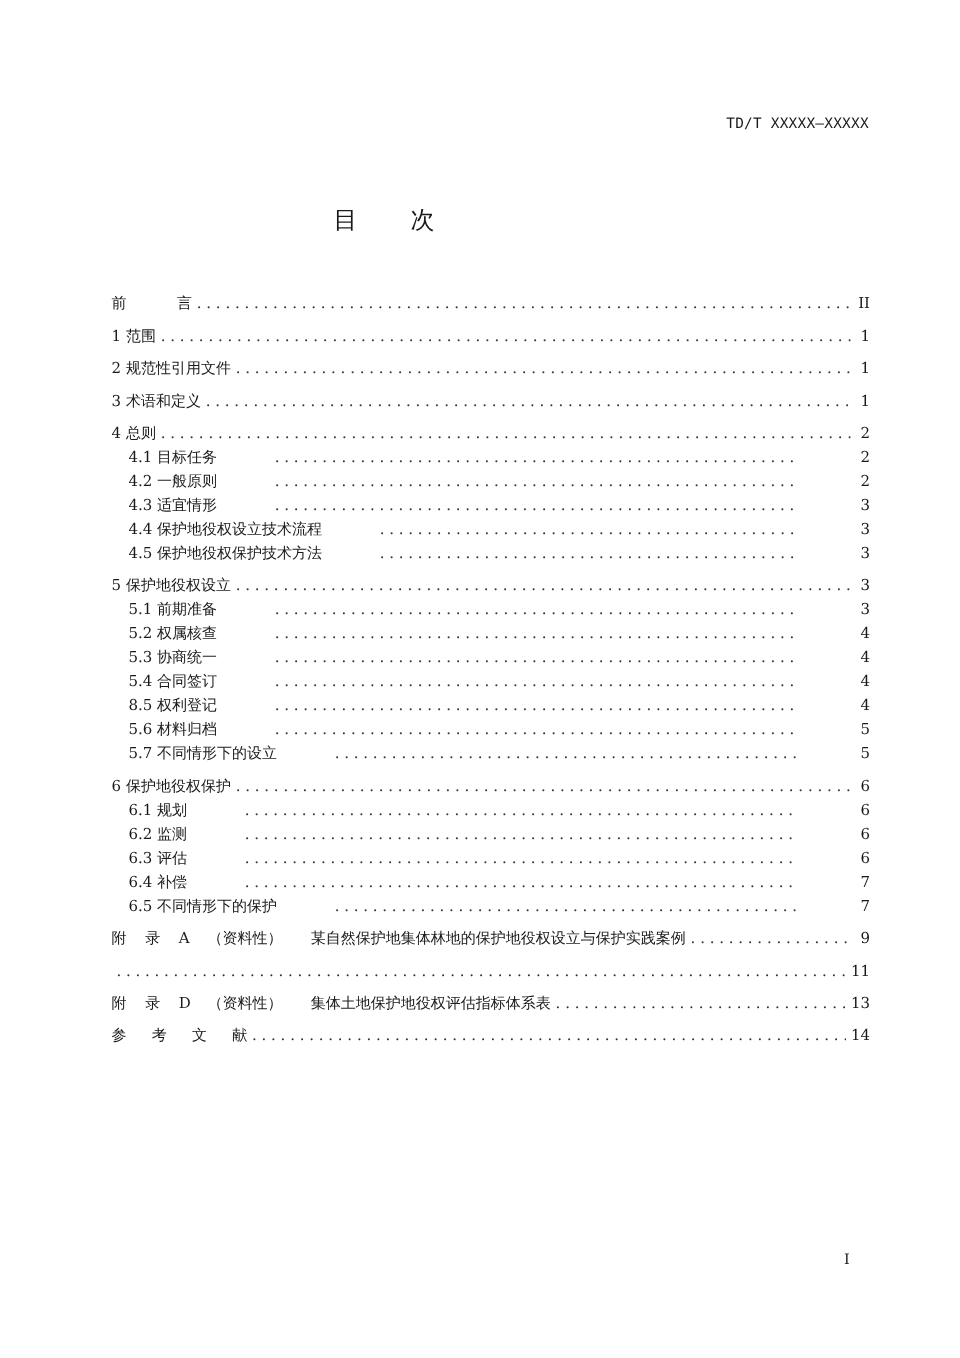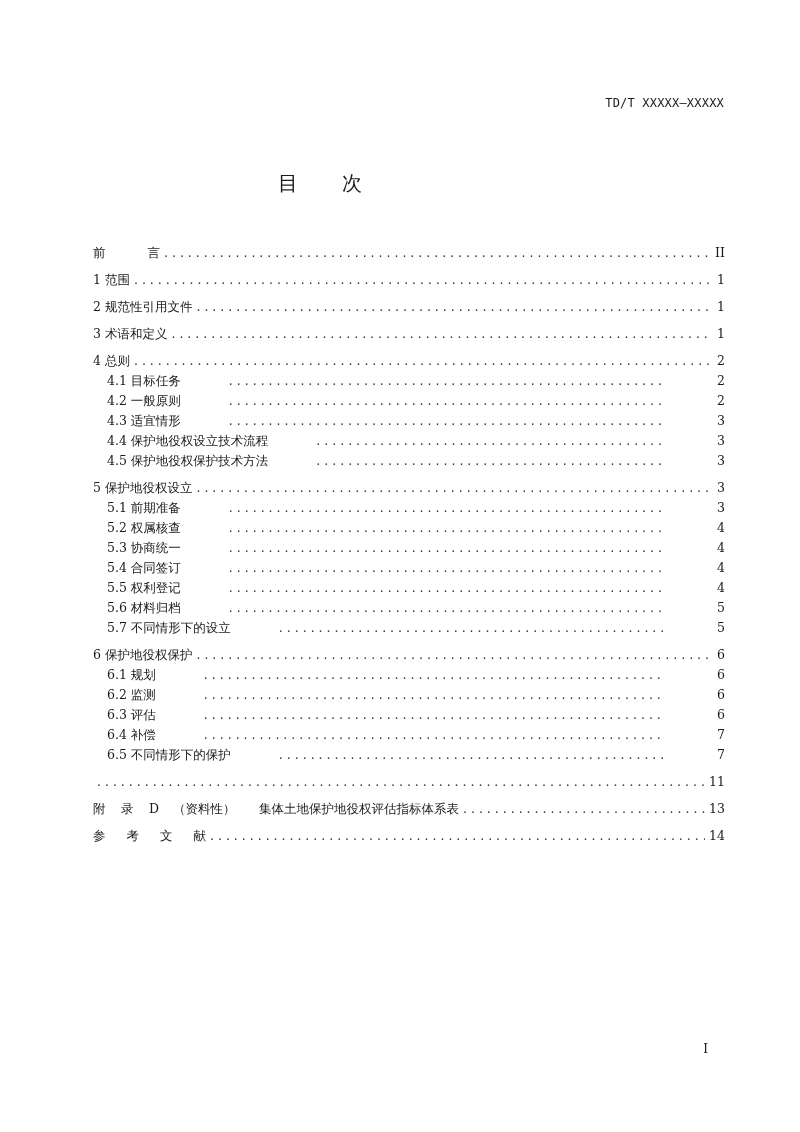--- a/index.html
+++ b/index.html
@@ -103,21 +103,21 @@
         <span class="label">5.3 协商统一</span>
         <span class="leader"></span>
         <span class="page">4</span>
       </div>
       <div class="row sub">
         <span class="label">5.4 合同签订</span>
         <span class="leader"></span>
         <span class="page">4</span>
       </div>
       <div class="row sub">
-        <span class="label">5.5 权利登记</span>
+        <span class="label">8.5 权利登记</span>
         <span class="leader"></span>
         <span class="page">4</span>
       </div>
       <div class="row sub">
         <span class="label">5.6 材料归档</span>
         <span class="leader"></span>
         <span class="page">5</span>
       </div>
       <div class="row sub">
         <span class="label">5.7 不同情形下的设立</span>
@@ -150,20 +150,25 @@
         <span class="page">7</span>
       </div>
       <div class="row sub">
         <span class="label">6.5 不同情形下的保护</span>
         <span class="leader"></span>
         <span class="page">7</span>
       </div>
     </div>
   <div id="toc-appendices">
       <div class="row appendix gap-before">
+        <span class="label"><span class="lbl-a">附</span><span class="lbl-b">录</span><span class="lbl-c">A</span><span class="lbl-d">（资料性）</span><span>某自然保护地集体林地的保护地役权设立与保护实践案例</span></span>
+        <span class="leader"></span>
+        <span class="page">9</span>
+      </div>
+      <div class="row appendix gap-before">
         <span class="leader"></span>
         <span class="page">11</span>
       </div>
       <div class="row appendix gap-before">
         <span class="label"><span class="lbl-a">附</span><span class="lbl-b">录</span><span class="lbl-c">D</span><span class="lbl-d">（资料性）</span><span>集体土地保护地役权评估指标体系表</span></span>
         <span class="leader"></span>
         <span class="page">13</span>
       </div>
     </div>
   <div class="row gap-before">

